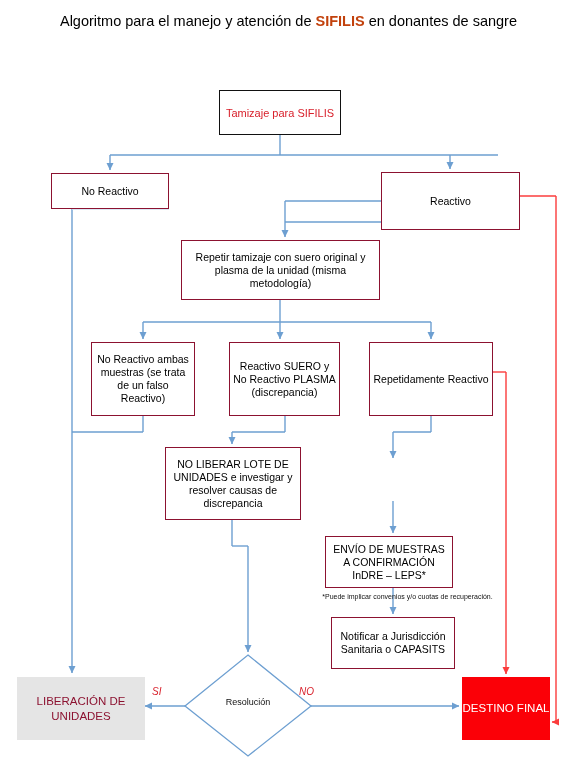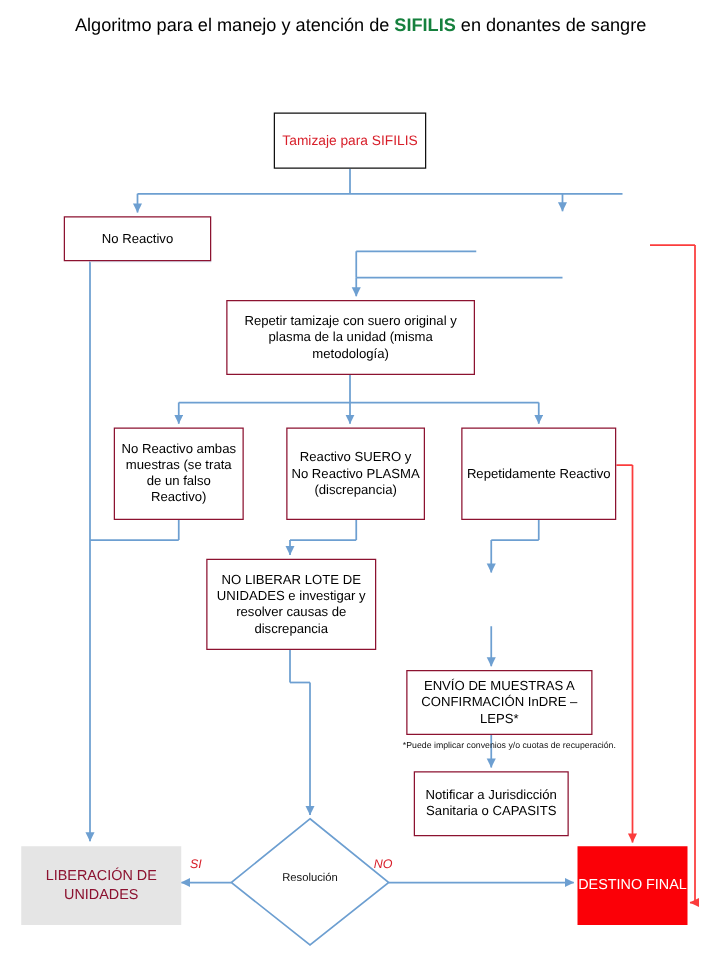--- a/index.html
+++ b/index.html
@@ -32,21 +32,21 @@
     position: absolute;
     left: 18px;
     top: 10px;
     width: 541px;
     text-align: center;
     font-size: 14.5px;
     line-height: 22px;
     color: #000000;
   }
   .title .hl {
-    color: #15803d;
+    color: #c2410c;
     font-weight: bold;
   }
   .node {
     position: absolute;
     box-sizing: border-box;
     display: flex;
     align-items: center;
     justify-content: center;
     text-align: center;
     font-size: 10.5px;
@@ -65,21 +65,21 @@
   #node-tamizaje .txt { color: #d81f2a; font-size: 11px; line-height: 14px; }
 
   #node-noreactivo { left: 51px; top: 173px; width: 118px; height: 36px; }
   #node-reactivo { left: 381px; top: 172px; width: 139px; height: 58px; }
   #node-repetir { left: 181px; top: 240px; width: 199px; height: 60px; }
   #node-noreactivo-ambas { left: 91px; top: 342px; width: 104px; height: 74px; }
   #node-reactivo-suero { left: 229px; top: 342px; width: 111px; height: 74px; }
   #node-repetidamente { left: 369px; top: 342px; width: 124px; height: 74px; }
   #node-noliberar { left: 165px; top: 447px; width: 136px; height: 73px; }
   #node-nuevatoma { left: 327px; top: 461px; width: 133px; height: 40px; }
-  #node-envio { left: 325px; top: 536px; width: 149px; height: 52px; }
+  #node-envio { left: 325px; top: 536px; width: 128px; height: 52px; }
   #node-notificar { left: 331px; top: 617px; width: 124px; height: 52px; }
 
   .footnote {
     position: absolute;
     left: 305px;
     top: 592px;
     width: 205px;
     font-size: 7px;
     line-height: 10px;
     color: #111111;
@@ -216,20 +216,23 @@
   </svg>
 
   <div class="node darkred" id="node-noreactivo">
     <span class="txt">No Reactivo</span>
   </div>
 
   <div class="node black" id="node-tamizaje">
     <span class="txt">Tamizaje para SIFILIS</span>
   </div>
 
+  <div class="node darkred" id="node-reactivo">
+    <span class="txt">Reactivo</span>
+  </div>
 
   <div class="node darkred" id="node-repetir">
     <span class="txt">Repetir tamizaje con suero original y plasma de la unidad (misma metodología)</span>
   </div>
 
   <div class="node darkred" id="node-noreactivo-ambas">
     <span class="txt">No Reactivo ambas muestras (se trata de un falso Reactivo)</span>
   </div>
 
   <div class="node darkred" id="node-repetidamente">

